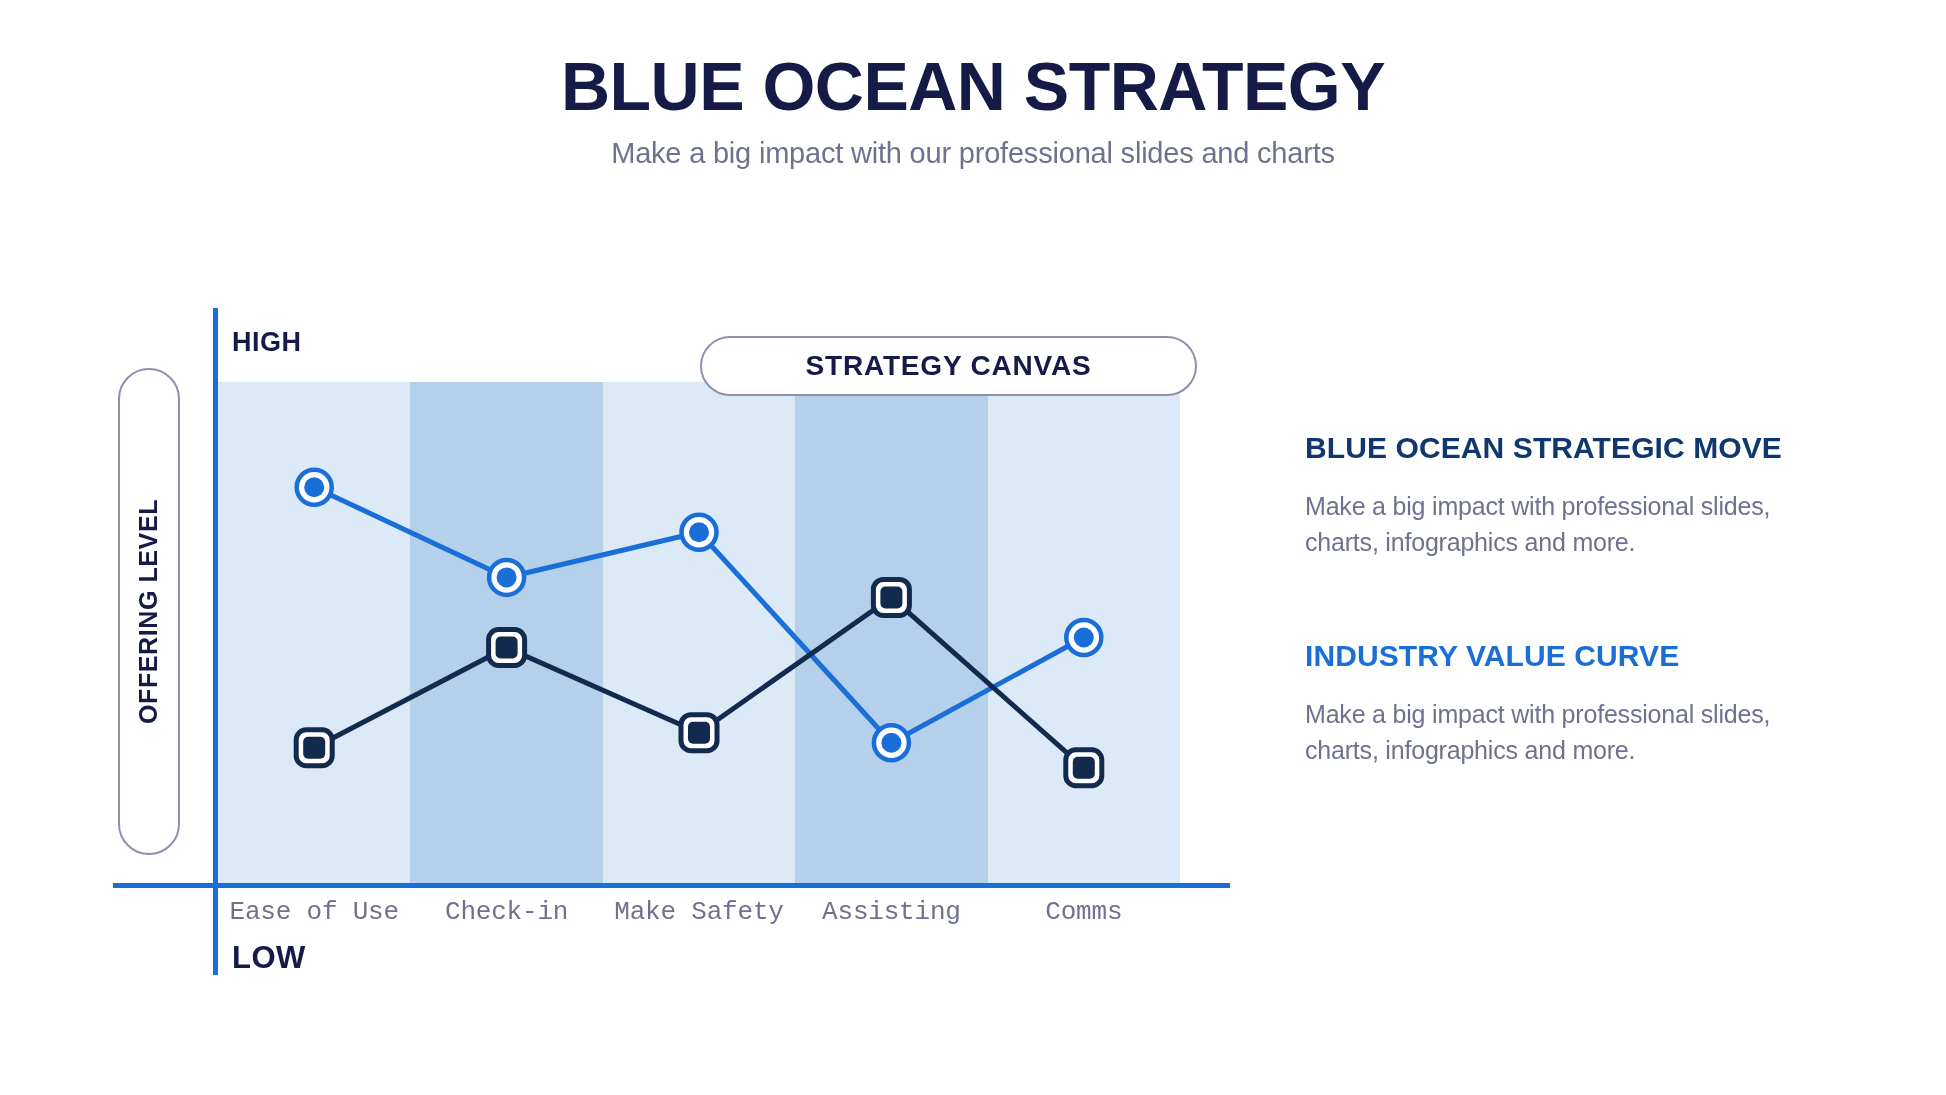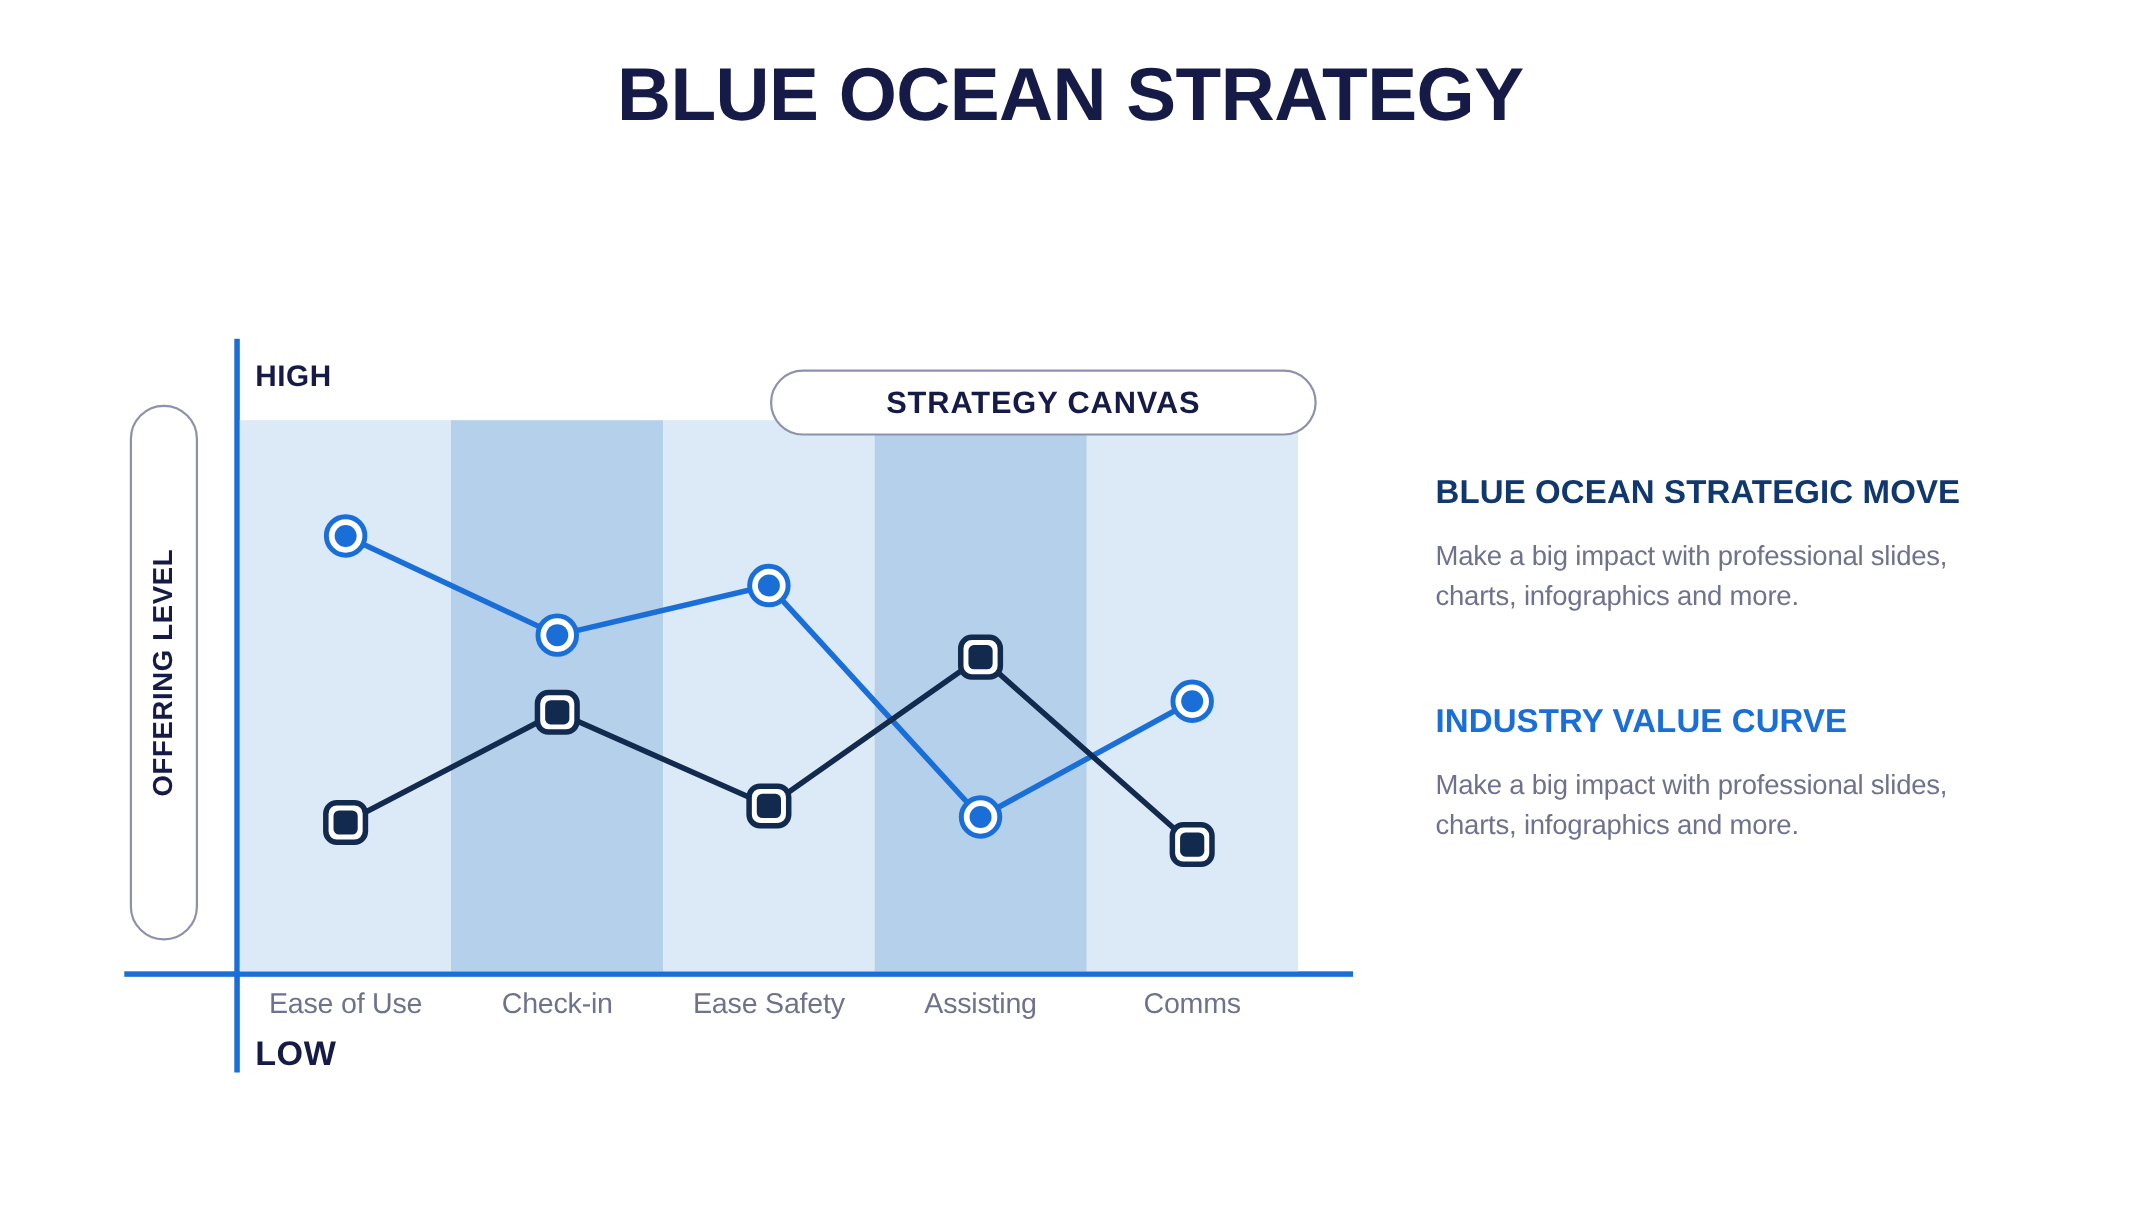--- a/index.html
+++ b/index.html
@@ -160,20 +160,21 @@
     top: 897px;
     width: 962px;
     display: flex;
   }
   .x-labels .tick {
     flex: 1;
     text-align: center;
     font-size: 26px;
     color: #6f728f;
     letter-spacing: -0.2px;
+    font-family: Liberation Mono, monospace;
   }
 
   
   .legend {
     position: absolute;
     left: 1305px;
     top: 430px;
     width: 560px;
   }
   .legend-block + .legend-block { margin-top: 78px; }
@@ -194,20 +195,21 @@
     max-width: 530px;
   }
 </style>
 </head>
 <body>
 
 <div class="slide">
 
   <div class="header">
     <div class="title">BLUE OCEAN STRATEGY</div>
+    <div class="subtitle">Make a big impact with our professional slides and charts</div>
   </div>
 
   <div class="chart-wrap">
 
     <div class="offering-pill">
       <span>OFFERING LEVEL</span>
     </div>
 
     <div class="y-axis"></div>
     <div class="x-axis"></div>
@@ -273,21 +275,21 @@
               <rect x="847.8000000000001" y="367.77" width="36" height="36" rx="10" ry="10" fill="#ffffff" stroke="#112a4e" stroke-width="5"></rect>
               <rect x="854.8000000000001" y="374.77" width="22" height="22" rx="5" ry="5" fill="#112a4e"></rect>
             </g>
           </g>
       </svg>
     </div>
 
     <div class="x-labels">
         <div class="tick">Ease of Use</div>
         <div class="tick">Check-in</div>
-        <div class="tick">Ease Safety</div>
+        <div class="tick">Make Safety</div>
         <div class="tick">Assisting</div>
         <div class="tick">Comms</div>
       </div>
   </div>
 
   <div class="legend">
     <div class="legend-block">
       <div class="legend-title navy">BLUE OCEAN STRATEGIC MOVE</div>
       <div class="legend-body">Make a big impact with professional slides, charts, infographics and more.</div>
     </div>

